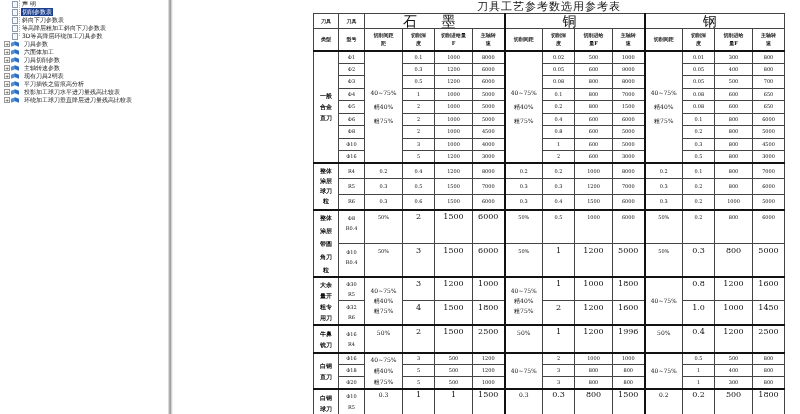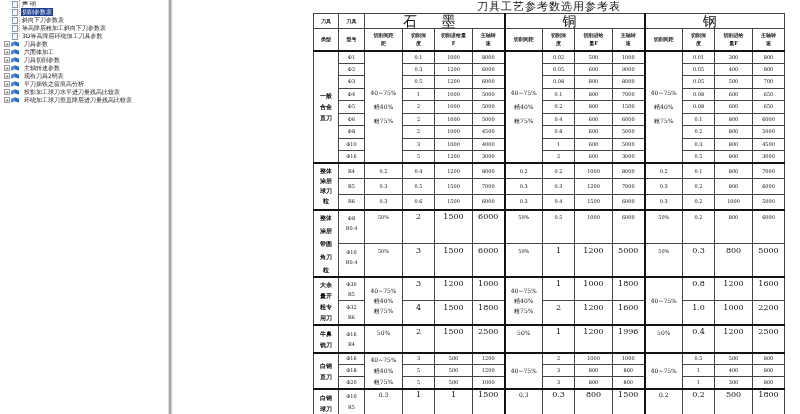--- a/index.html
+++ b/index.html
@@ -502,21 +502,21 @@
           <span>R6</span>
         </td>
     <td class="big" style="vertical-align:top;padding-top:3px">4</td>
     <td class="big" style="vertical-align:top;padding-top:3px">1500</td>
     <td class="big" style="vertical-align:top;padding-top:3px">1800</td>
     <td class="big" style="vertical-align:top;padding-top:3px">2</td>
     <td class="big" style="vertical-align:top;padding-top:3px">1200</td>
     <td class="big" style="vertical-align:top;padding-top:3px">1600</td>
     <td class="big" style="vertical-align:top;padding-top:3px">1.0</td>
     <td class="big" style="vertical-align:top;padding-top:3px">1000</td>
-    <td class="big" style="vertical-align:top;padding-top:3px">2200</td>
+    <td class="big" style="vertical-align:top;padding-top:3px">1450</td>
   </tr>
 
   <tr class="r1">
     <td class="type stack thick-t">
           <span>牛鼻</span>
           <span>铣刀</span>
         </td>
     <td class="model stack thick-t" style="line-height:10px">
           <span>Φ16</span>
           <span>R4</span>

